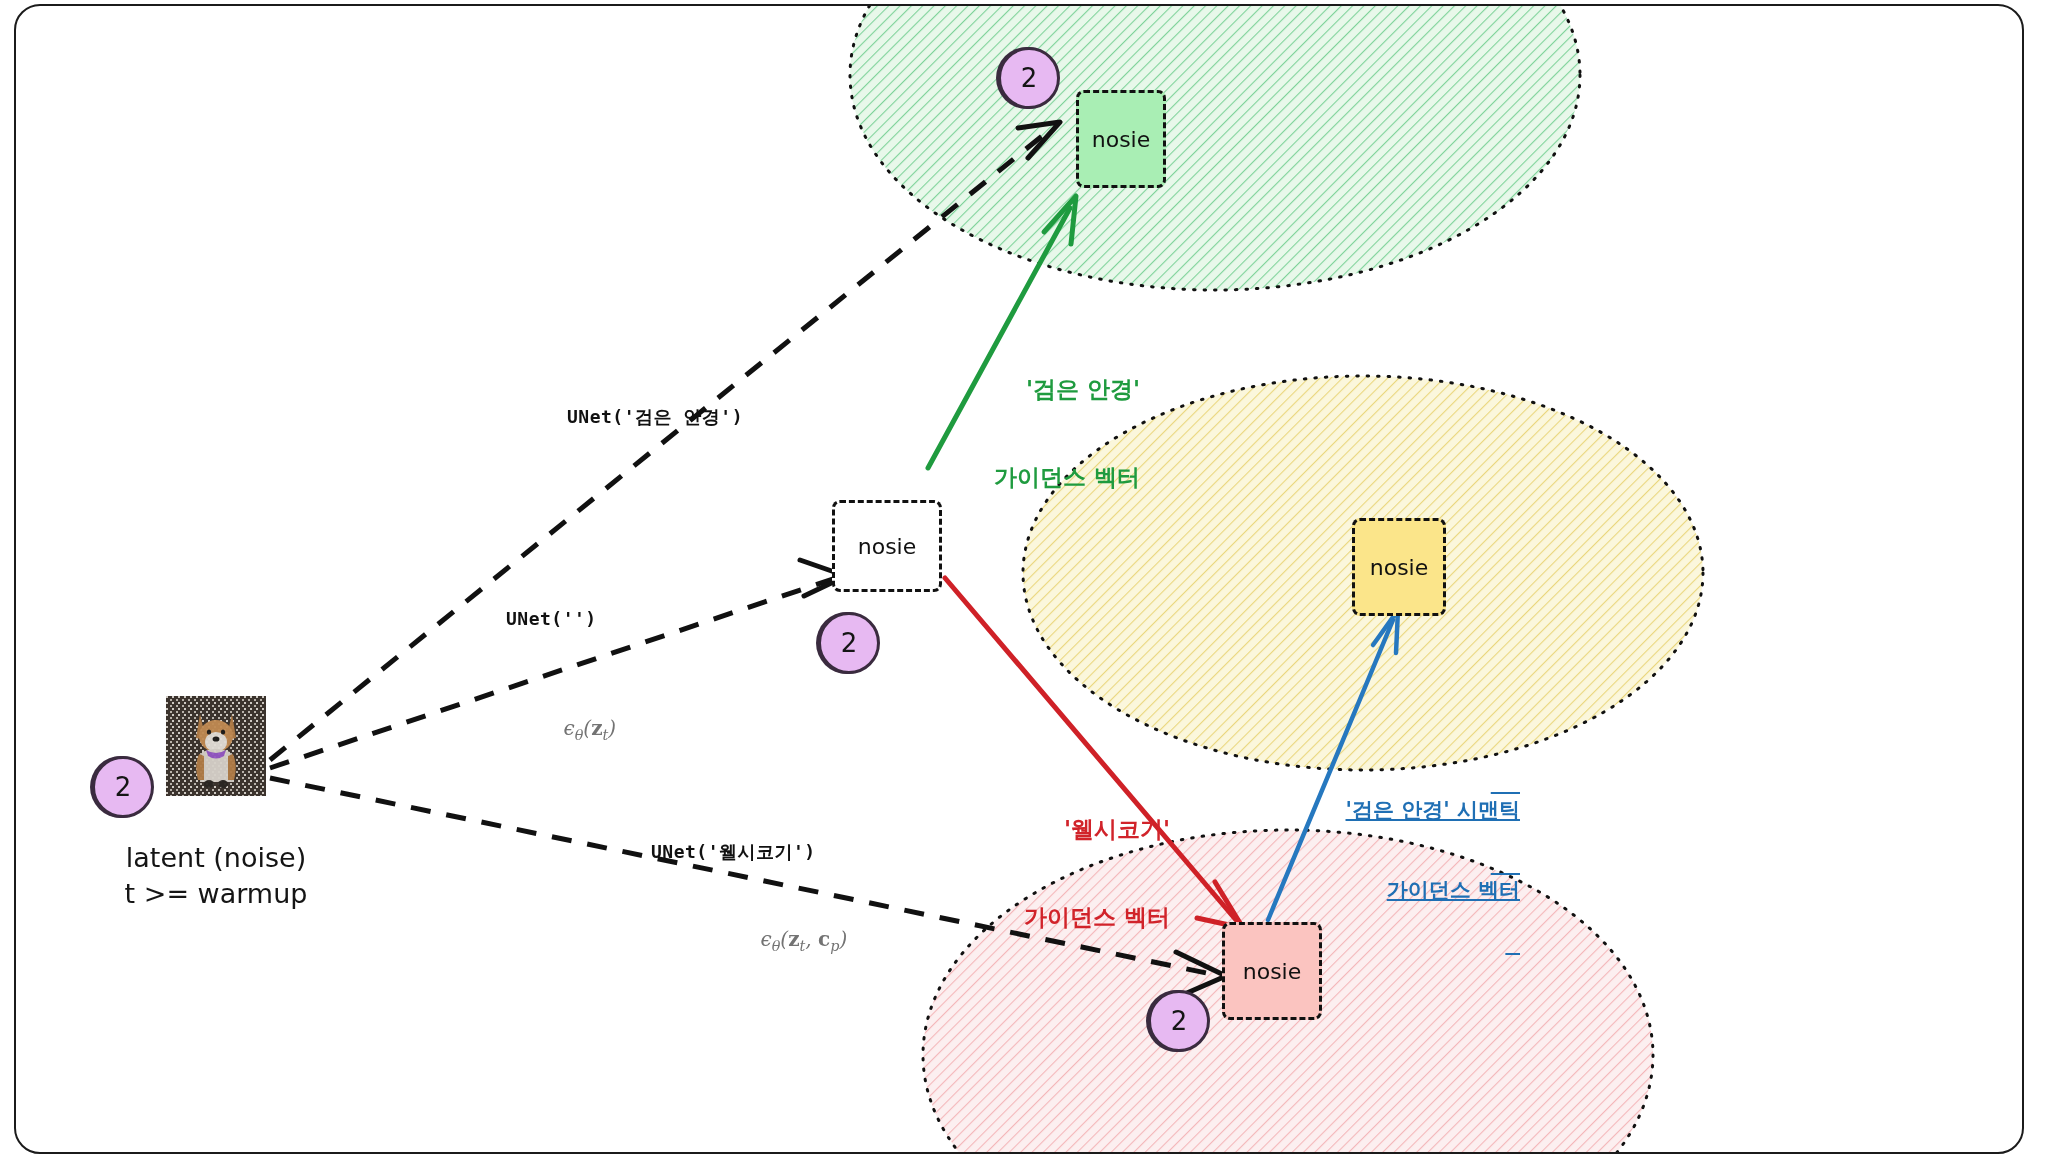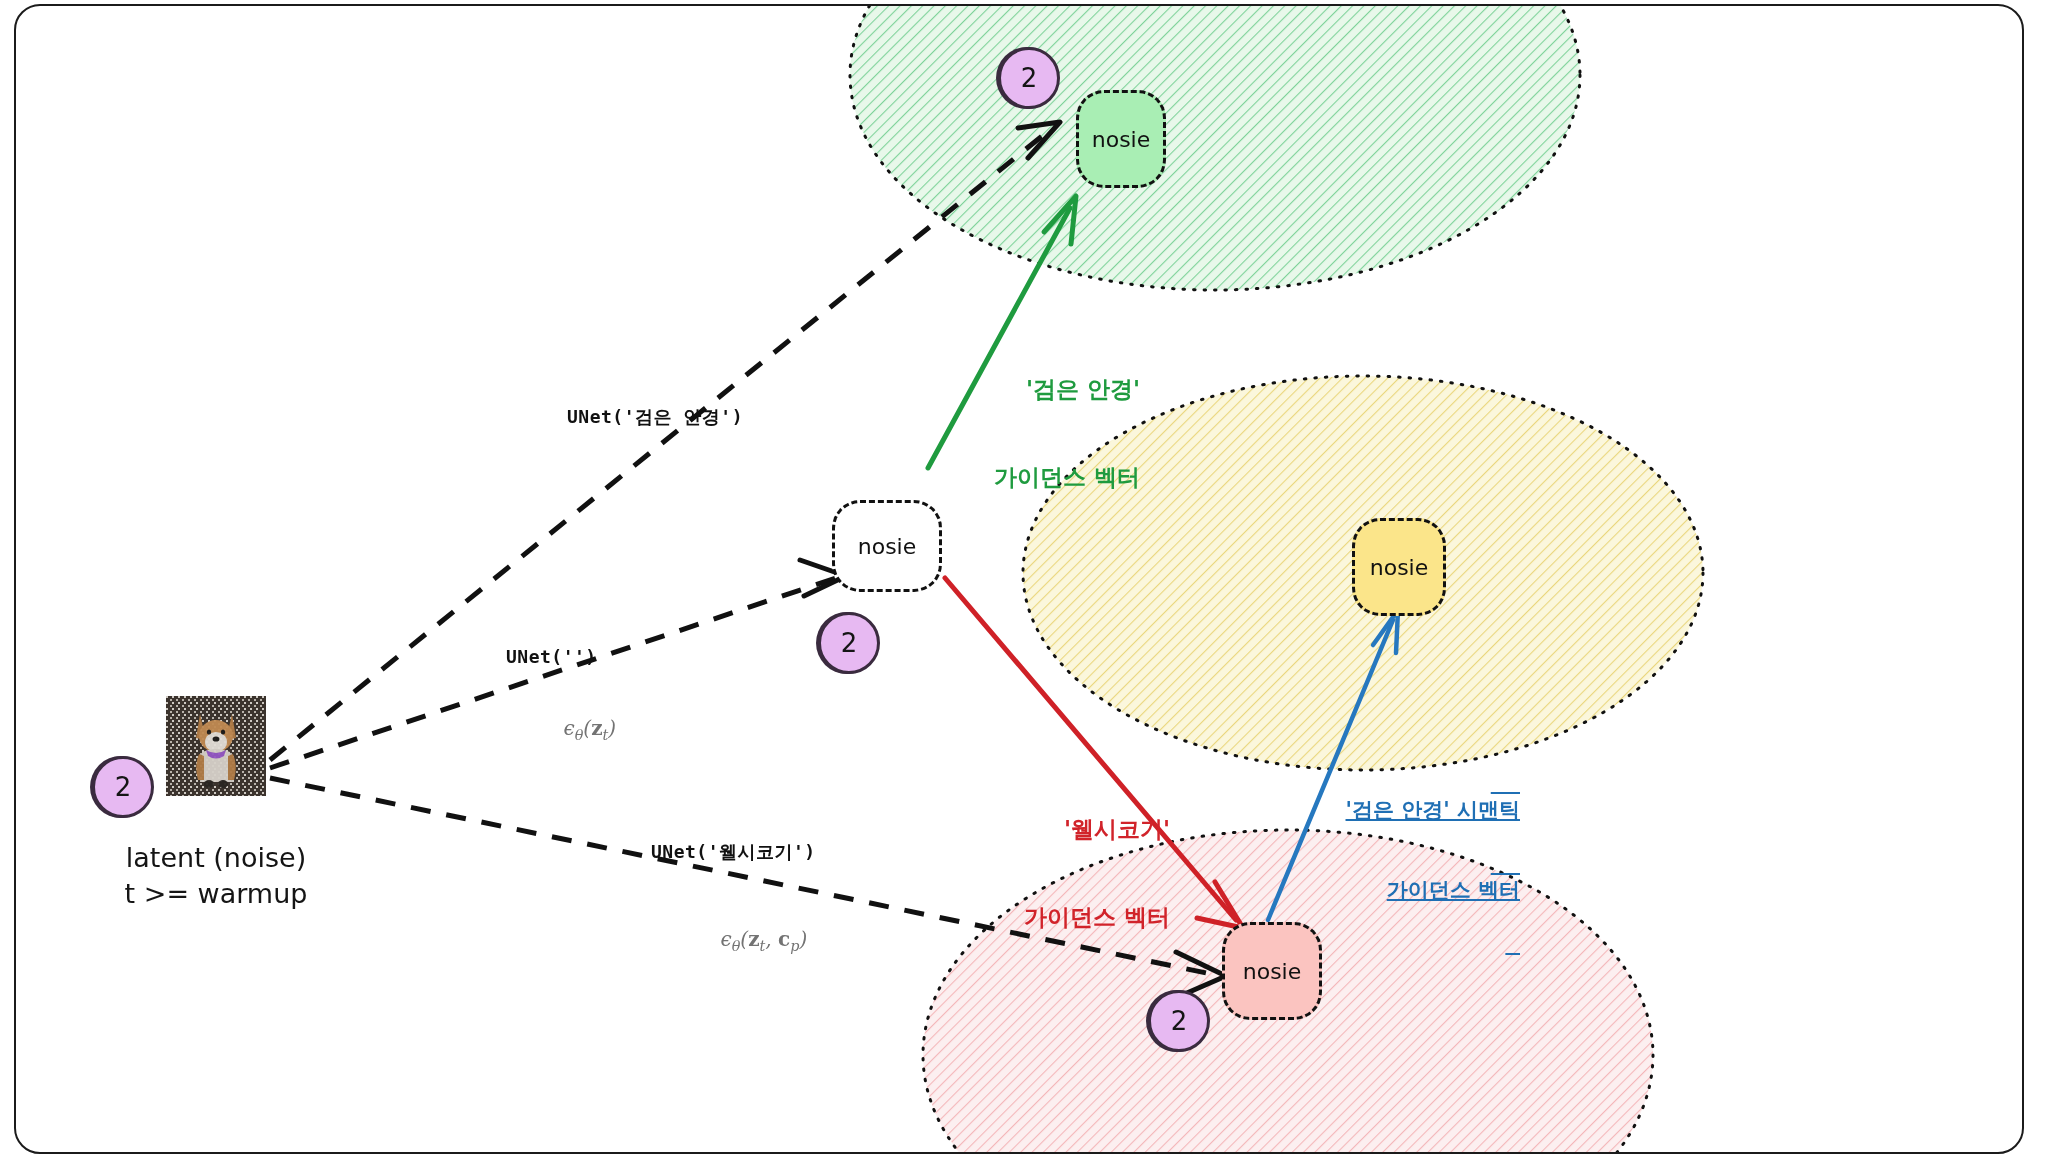--- a/index.html
+++ b/index.html
@@ -15,21 +15,21 @@
               font-size:18px;font-weight:600;color:#111;letter-spacing:0.5px;}
   .label-math{font-family:"DejaVu Serif","Liberation Serif",serif;
               font-size:20px;font-style:italic;color:#737373;}
   .vec-label{font-size:23px;font-weight:700;text-align:right;line-height:1.28;}
   .vec-green{color:#1f9b3f;}
   .vec-red{color:#d1232a;}
   .vec-blue{color:#1f6fb4;}
   .hand{font-family:"DejaVu Sans","Liberation Sans",sans-serif;
         font-size:27px;color:#151515;}
   .nodebox{position:absolute;box-sizing:border-box;border:3px dashed #111;
-           border-radius:28px;display:flex;align-items:center;justify-content:center;}
+           border-radius:8px;display:flex;align-items:center;justify-content:center;}
   .nodebox span{font-size:22px;color:#111;font-family:"DejaVu Sans","Liberation Sans",sans-serif;}
   .badge{position:absolute;border-radius:50%;background:#e7b9f2;
          border:3px solid #3a2b3f;display:flex;align-items:center;justify-content:center;
          font-size:26px;color:#151515;box-shadow:-2px 0 0 0 #3a2b3f;}
   .capt{position:absolute;text-align:center;}
 </style>
 </head>
 <body>
 
 <div id="stage">
@@ -140,27 +140,27 @@
     <span>nosie</span>
   </div>
 
   <div class="nodebox" style="left:1222px;top:922px;width:100px;height:98px;background:#fbc4c0;">
     <span>nosie</span>
   </div>
   <div class="badge" style="left:1148px;top:990px;width:56px;height:56px;">2</div>
 
   <div class="txt label-mono" style="left:567px;top:405px;">UNet('검은 안경')</div>
 
-  <div class="txt label-mono" style="left:506px;top:646px;">UNet('')</div>
+  <div class="txt label-mono" style="left:506px;top:608px;">UNet('')</div>
   <div class="txt label-math" style="left:538px;top:692px;">
     <span>ϵ</span><sub style="font-size:0.72em;">θ</sub>(<b style="font-family:'DejaVu Serif',serif;font-style:normal;">z</b><sub style="font-size:0.72em;">t</sub>)
   </div>
 
   <div class="txt label-mono" style="left:651px;top:840px;">UNet('웰시코기')</div>
-  <div class="txt label-math" style="left:695px;top:903px;text-align:right;">
+  <div class="txt label-math" style="left:735px;top:903px;text-align:right;">
     <span>ϵ</span><sub style="font-size:0.72em;">θ</sub>(<b style="font-family:'DejaVu Serif',serif;font-style:normal;">z</b><sub style="font-size:0.72em;">t</sub>, <b style="font-family:'DejaVu Serif',serif;font-style:normal;">c</b><sub style="font-size:0.72em;">p</sub>)
   </div>
 
   <div class="txt vec-label vec-green" style="left:900px;top:316px;width:240px;">
     <div>'검은 안경'</div>
     <div>가이던스 벡터</div>
   </div>
 
   <div class="txt vec-label vec-red" style="left:910px;top:756px;width:260px;">
     <div>'웰시코기'</div>

